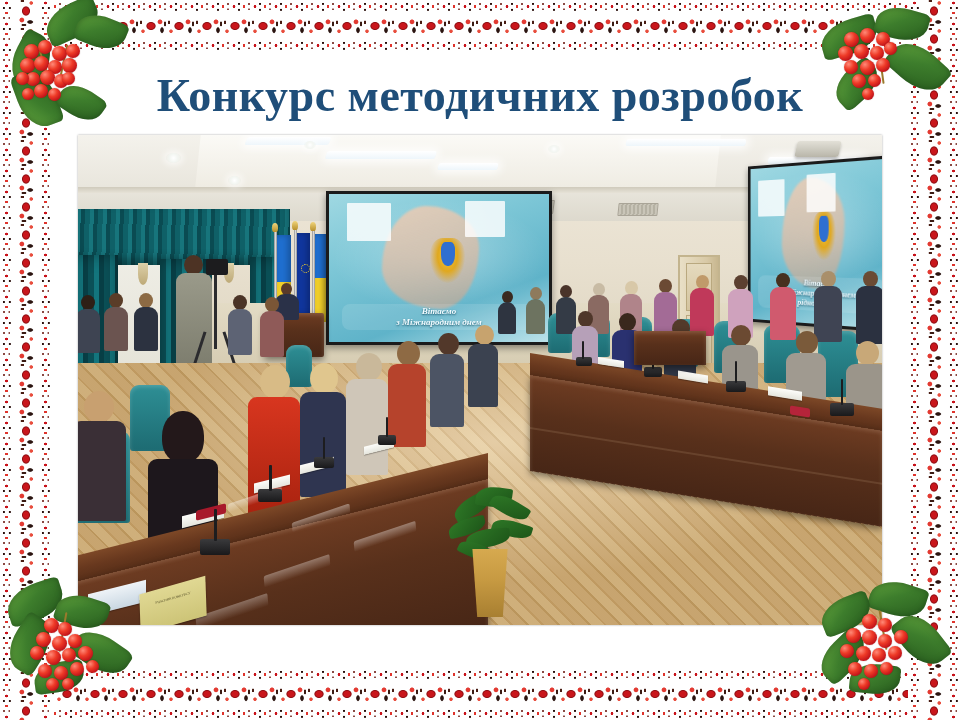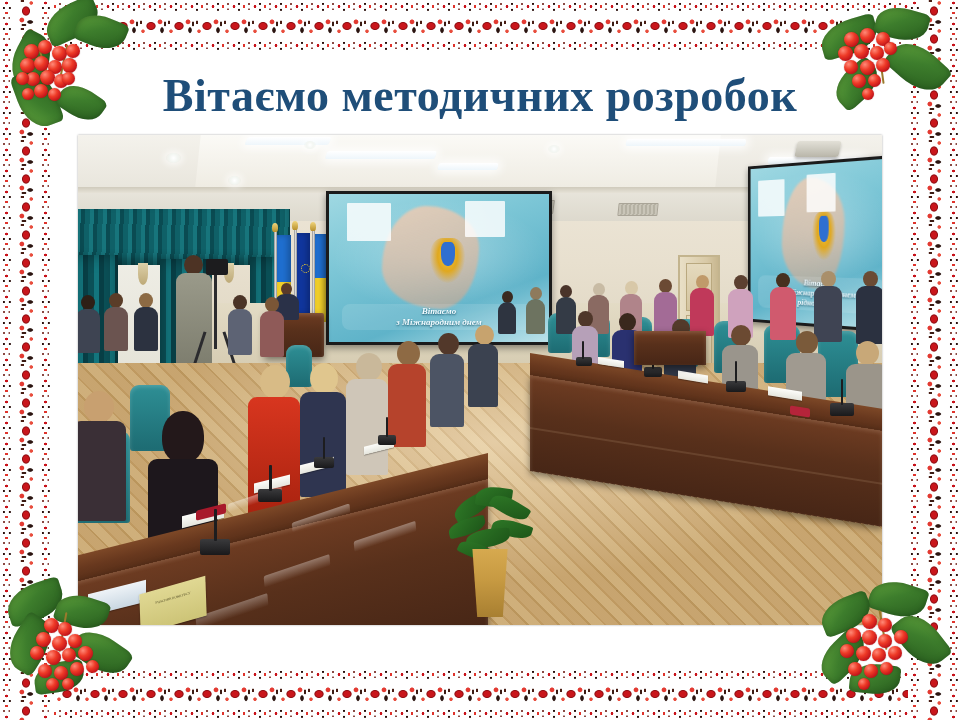--- a/index.html
+++ b/index.html
@@ -647,21 +647,21 @@
       <div class="leaf" style="left:2px;top:32px;width:38px;height:16px;transform:rotate(-14deg);"></div>
       <div class="leaf" style="left:46px;top:34px;width:40px;height:16px;transform:rotate(18deg);"></div>
       <div class="leaf" style="left:20px;top:42px;width:44px;height:18px;transform:rotate(-4deg);"></div>
       <div class="leaf" style="left:12px;top:56px;width:34px;height:15px;transform:rotate(24deg);"></div>
       <div class="layer planter" style="left:24px;top:62px;width:40px;height:68px;clip-path:polygon(6% 0,94% 0,82% 100%,18% 100%);"></div>
     </div>
 
     <div class="layer table-wood" style="left:556px;top:196px;width:72px;height:34px;"></div>
   </div>
 
-  <div id="title">Вітаємо методичних розробок</div>
+  <div id="title">Конкурс методичних розробок</div>
 
   <div class="border-band chain-h" style="left:0;top:0;width:960px;height:13px;"></div>
   <div class="border-band rose-band-h" style="left:0;top:13px;width:960px;height:26px;"></div>
   <div class="border-band chain-h" style="left:0;top:39px;width:960px;height:13px;"></div>
 
   <div class="border-band chain-h" style="left:0;top:707px;width:960px;height:13px;"></div>
   <div class="border-band rose-band-h" style="left:0;top:681px;width:960px;height:26px;"></div>
   <div class="border-band chain-h" style="left:0;top:668px;width:960px;height:13px;"></div>
 
   <div class="border-band chain-v" style="left:0;top:0;width:13px;height:720px;"></div>

